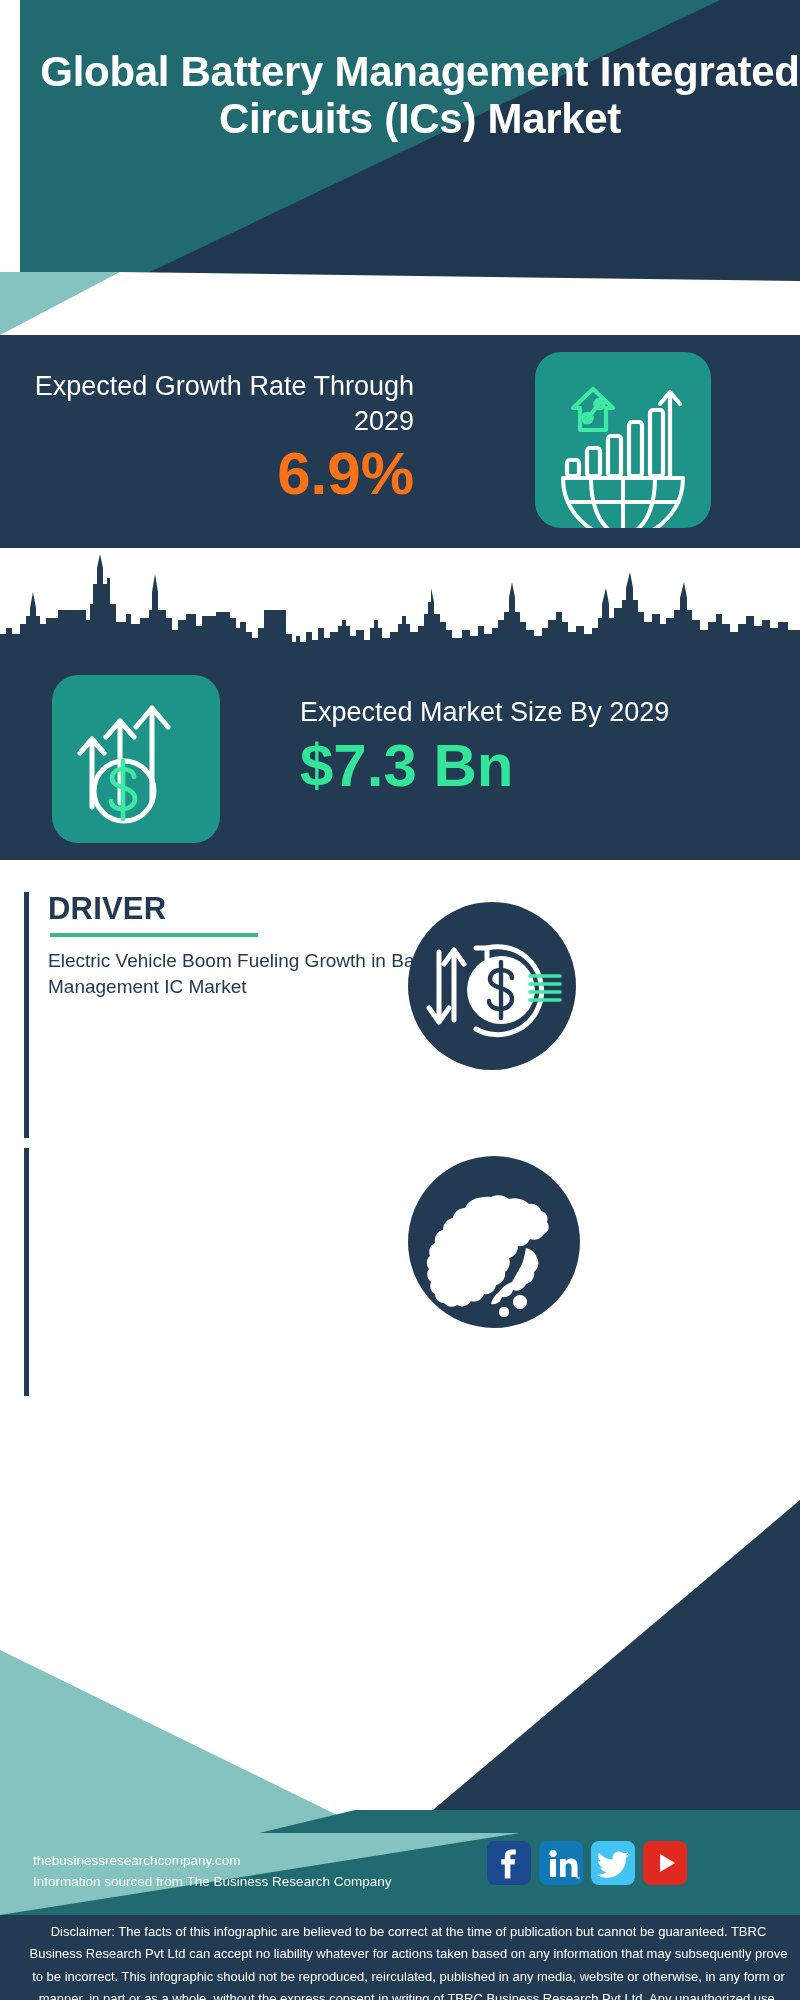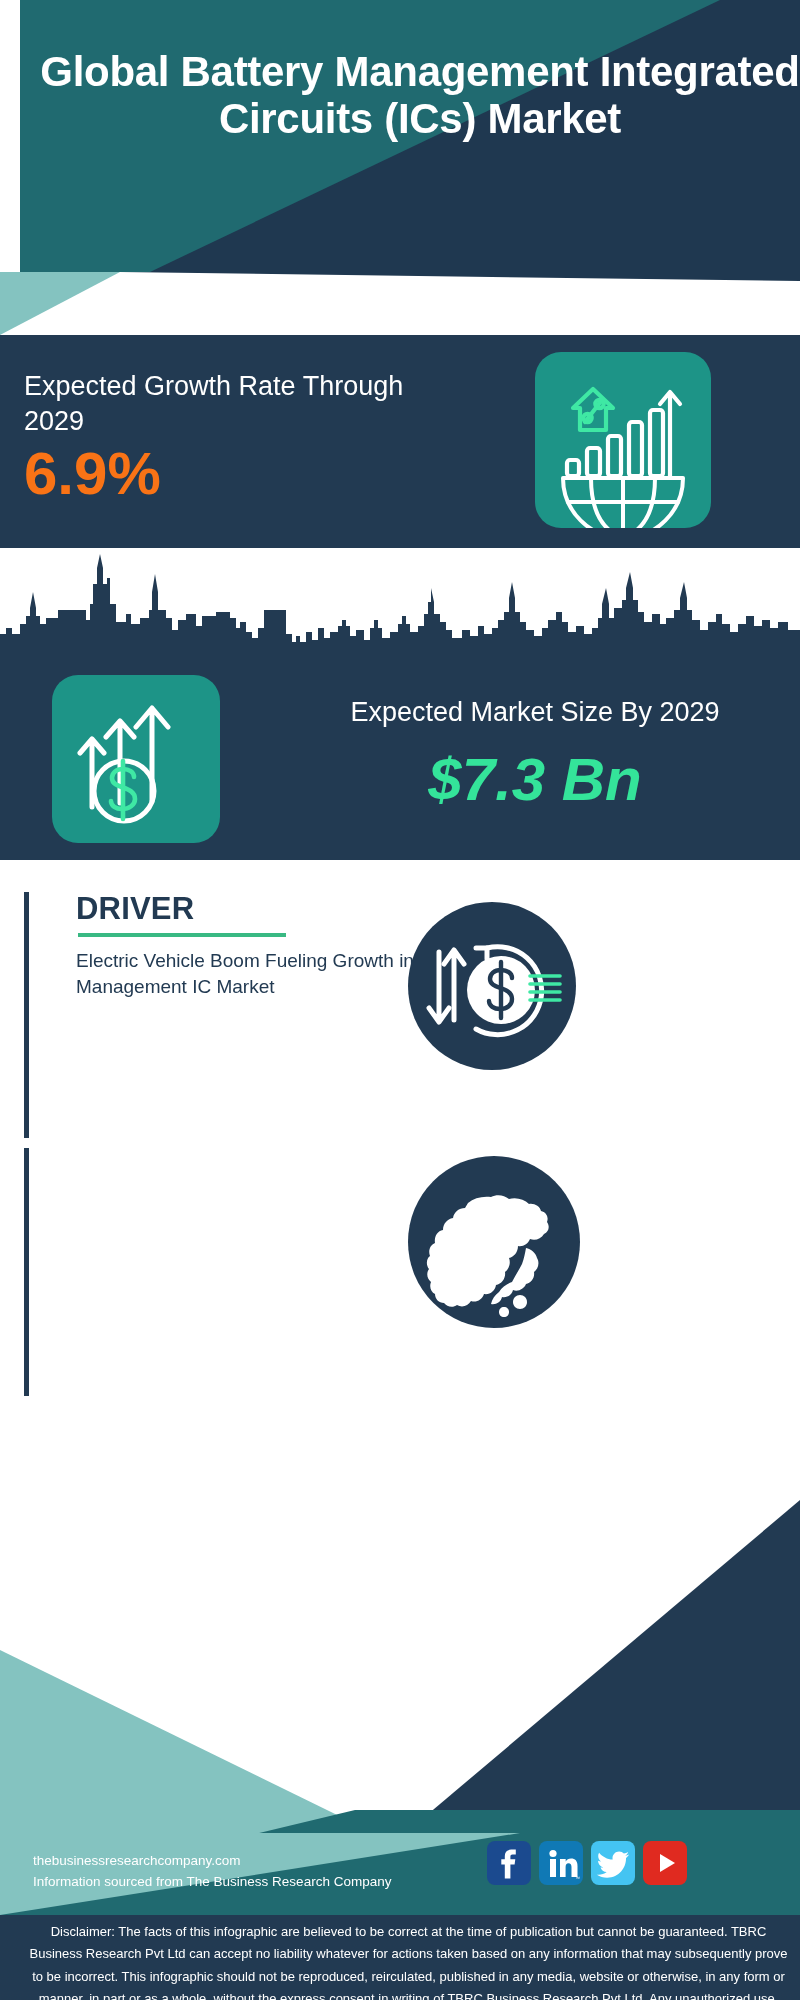--- a/index.html
+++ b/index.html
@@ -53,21 +53,21 @@
     clip-path:polygon(0 0, 680px 0, 680px 9px, 0 0);
   }
 
   
   .growth{
     position:absolute;left:0;top:335px;width:800px;height:213px;
     background:#223a52;
   }
   .growth-text{
     position:absolute;left:24px;top:34px;width:390px;
-    text-align:left;color:#ffffff;
+    text-align:right;color:#ffffff;
   }
   .growth-label{
     font-size:27px;line-height:1.28;font-weight:normal;
   }
   .growth-value{
     margin-top:6px;
     font-size:60px;font-weight:bold;color:#f97316;line-height:1;
   }
   .icon-card{
     position:absolute;
@@ -83,39 +83,39 @@
     overflow:hidden;
   }
   .skyline-top-white{
     position:absolute;left:0;top:0;width:800px;height:110px;
     background:#ffffff;
   }
   .skyline-svg{position:absolute;left:0;top:0;width:800px;height:115px;display:block;}
 
   .msize-text{
     position:absolute;left:300px;top:695px;width:470px;
-    text-align:center;color:#ffffff;z-index:5;
+    color:#ffffff;z-index:5;
   }
   .msize-label{font-size:27px;line-height:1.28;}
-  .msize-value{margin-top:18px;font-size:60px;font-weight:bold;color:#34e49a;line-height:1.05;font-style:italic;}
+  .msize-value{margin-top:4px;font-size:60px;font-weight:bold;color:#34e49a;line-height:1.05;}
   .icon-card.money-icon{left:52px;top:675px;width:168px;height:168px;z-index:5;}
 
   
   .insights{
     position:absolute;left:0;top:860px;width:800px;height:620px;
     background:#ffffff;
   }
   .insight{
     position:absolute;left:24px;
     width:752px;
   }
   .insight .bar{
     position:absolute;left:0;top:0;width:5px;background:#223a52;
   }
-  .insight .body{position:absolute;left:24px;top:0;width:430px;margin-left:28px;}
+  .insight .body{position:absolute;left:24px;top:0;width:430px;}
   .insight-title{
     font-size:31px;font-weight:bold;color:#223a52;letter-spacing:0.2px;
     line-height:1.1;
   }
   .insight-rule{
     width:208px;height:4px;background:#39b983;margin:7px 0 11px 2px;
   }
   .insight-desc{
     font-size:19px;font-weight:normal;color:#223a52;line-height:1.38;
   }

